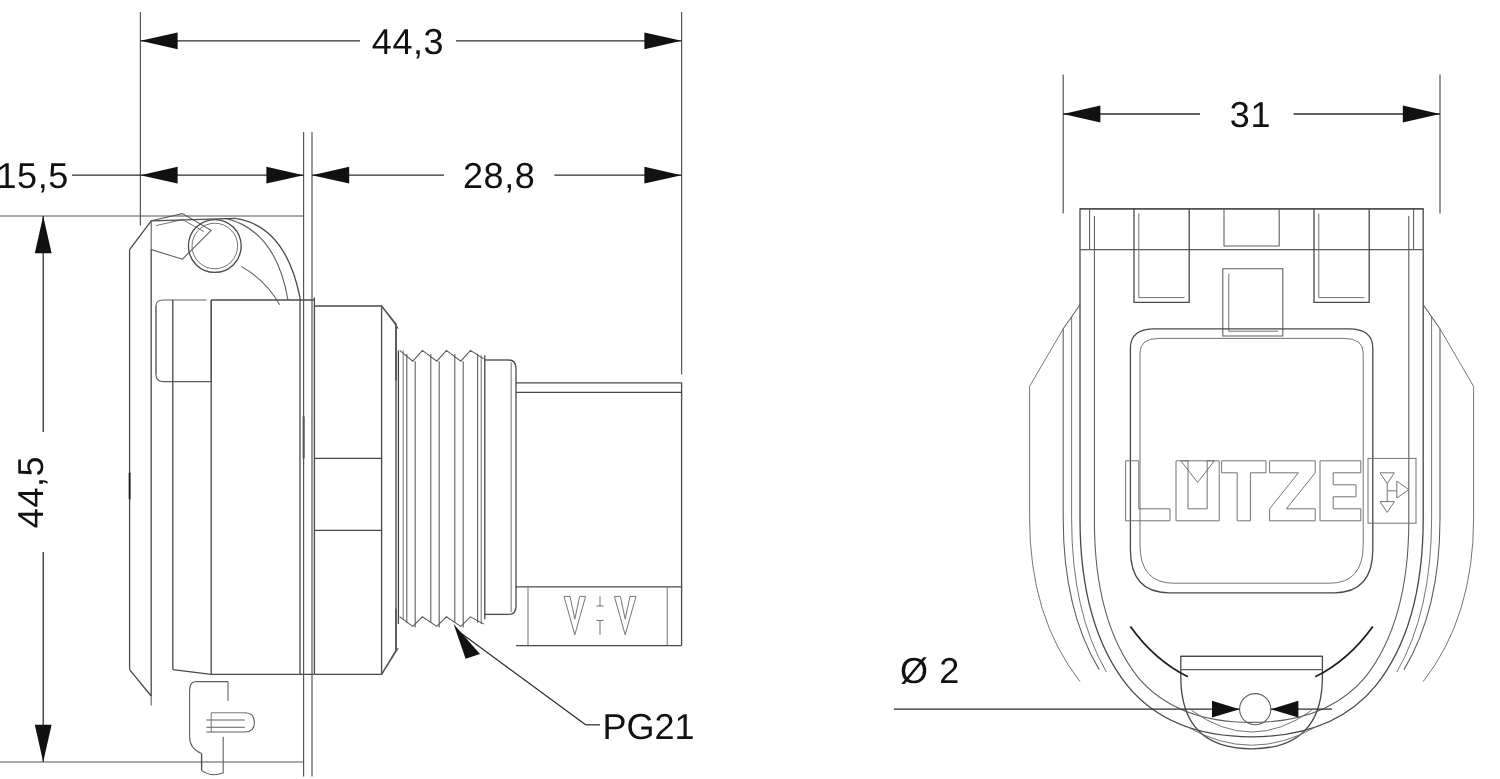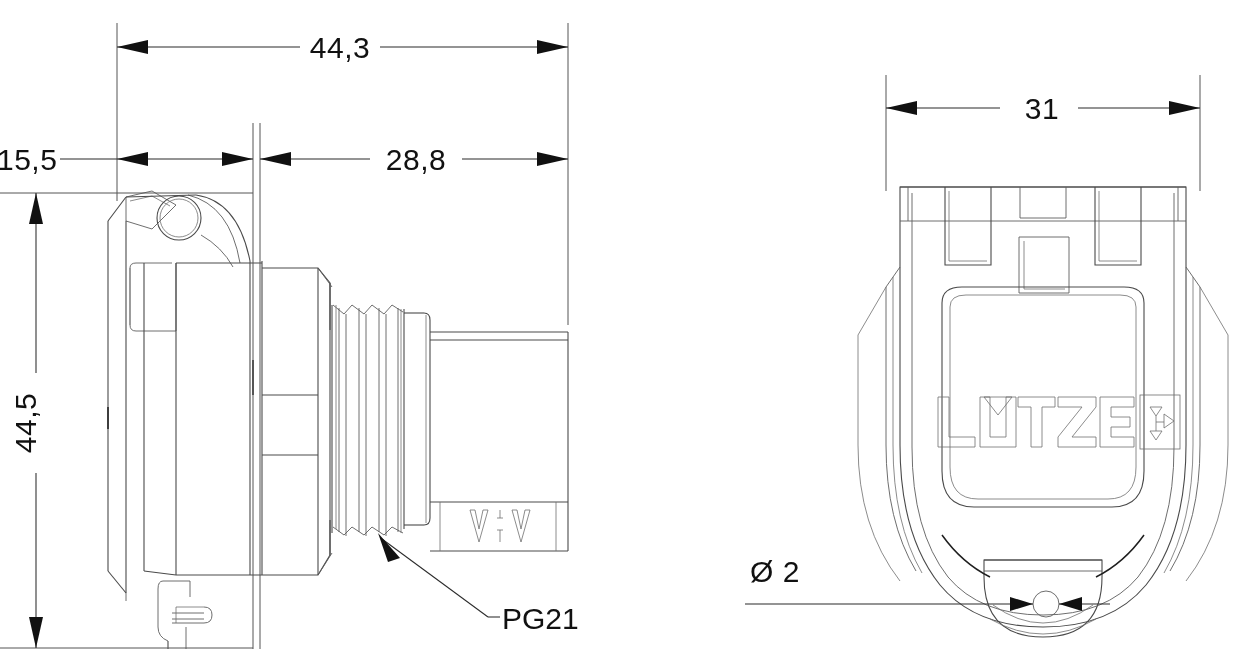--- a/index.html
+++ b/index.html
@@ -9,21 +9,21 @@
   }
   body {
     width: 1250px;
     height: 649px;
     font-family: "Liberation Sans", sans-serif;
     overflow: hidden;
     position: relative;
   }
   #drawing-root {
     position: absolute;
-    left: 0; top: 15px;
+    left: 0; top: 2px;
     width: 1250px;
     height: 563px;
   }
   svg.cad {
     display: block;
     width: 1250px;
     height: 649px;
   }
   .ln      { stroke: #4a4a4a; stroke-width: 1.1; fill: none; }
   .ln-thin { stroke: #5d5d5d; stroke-width: 0.9; fill: none; }

